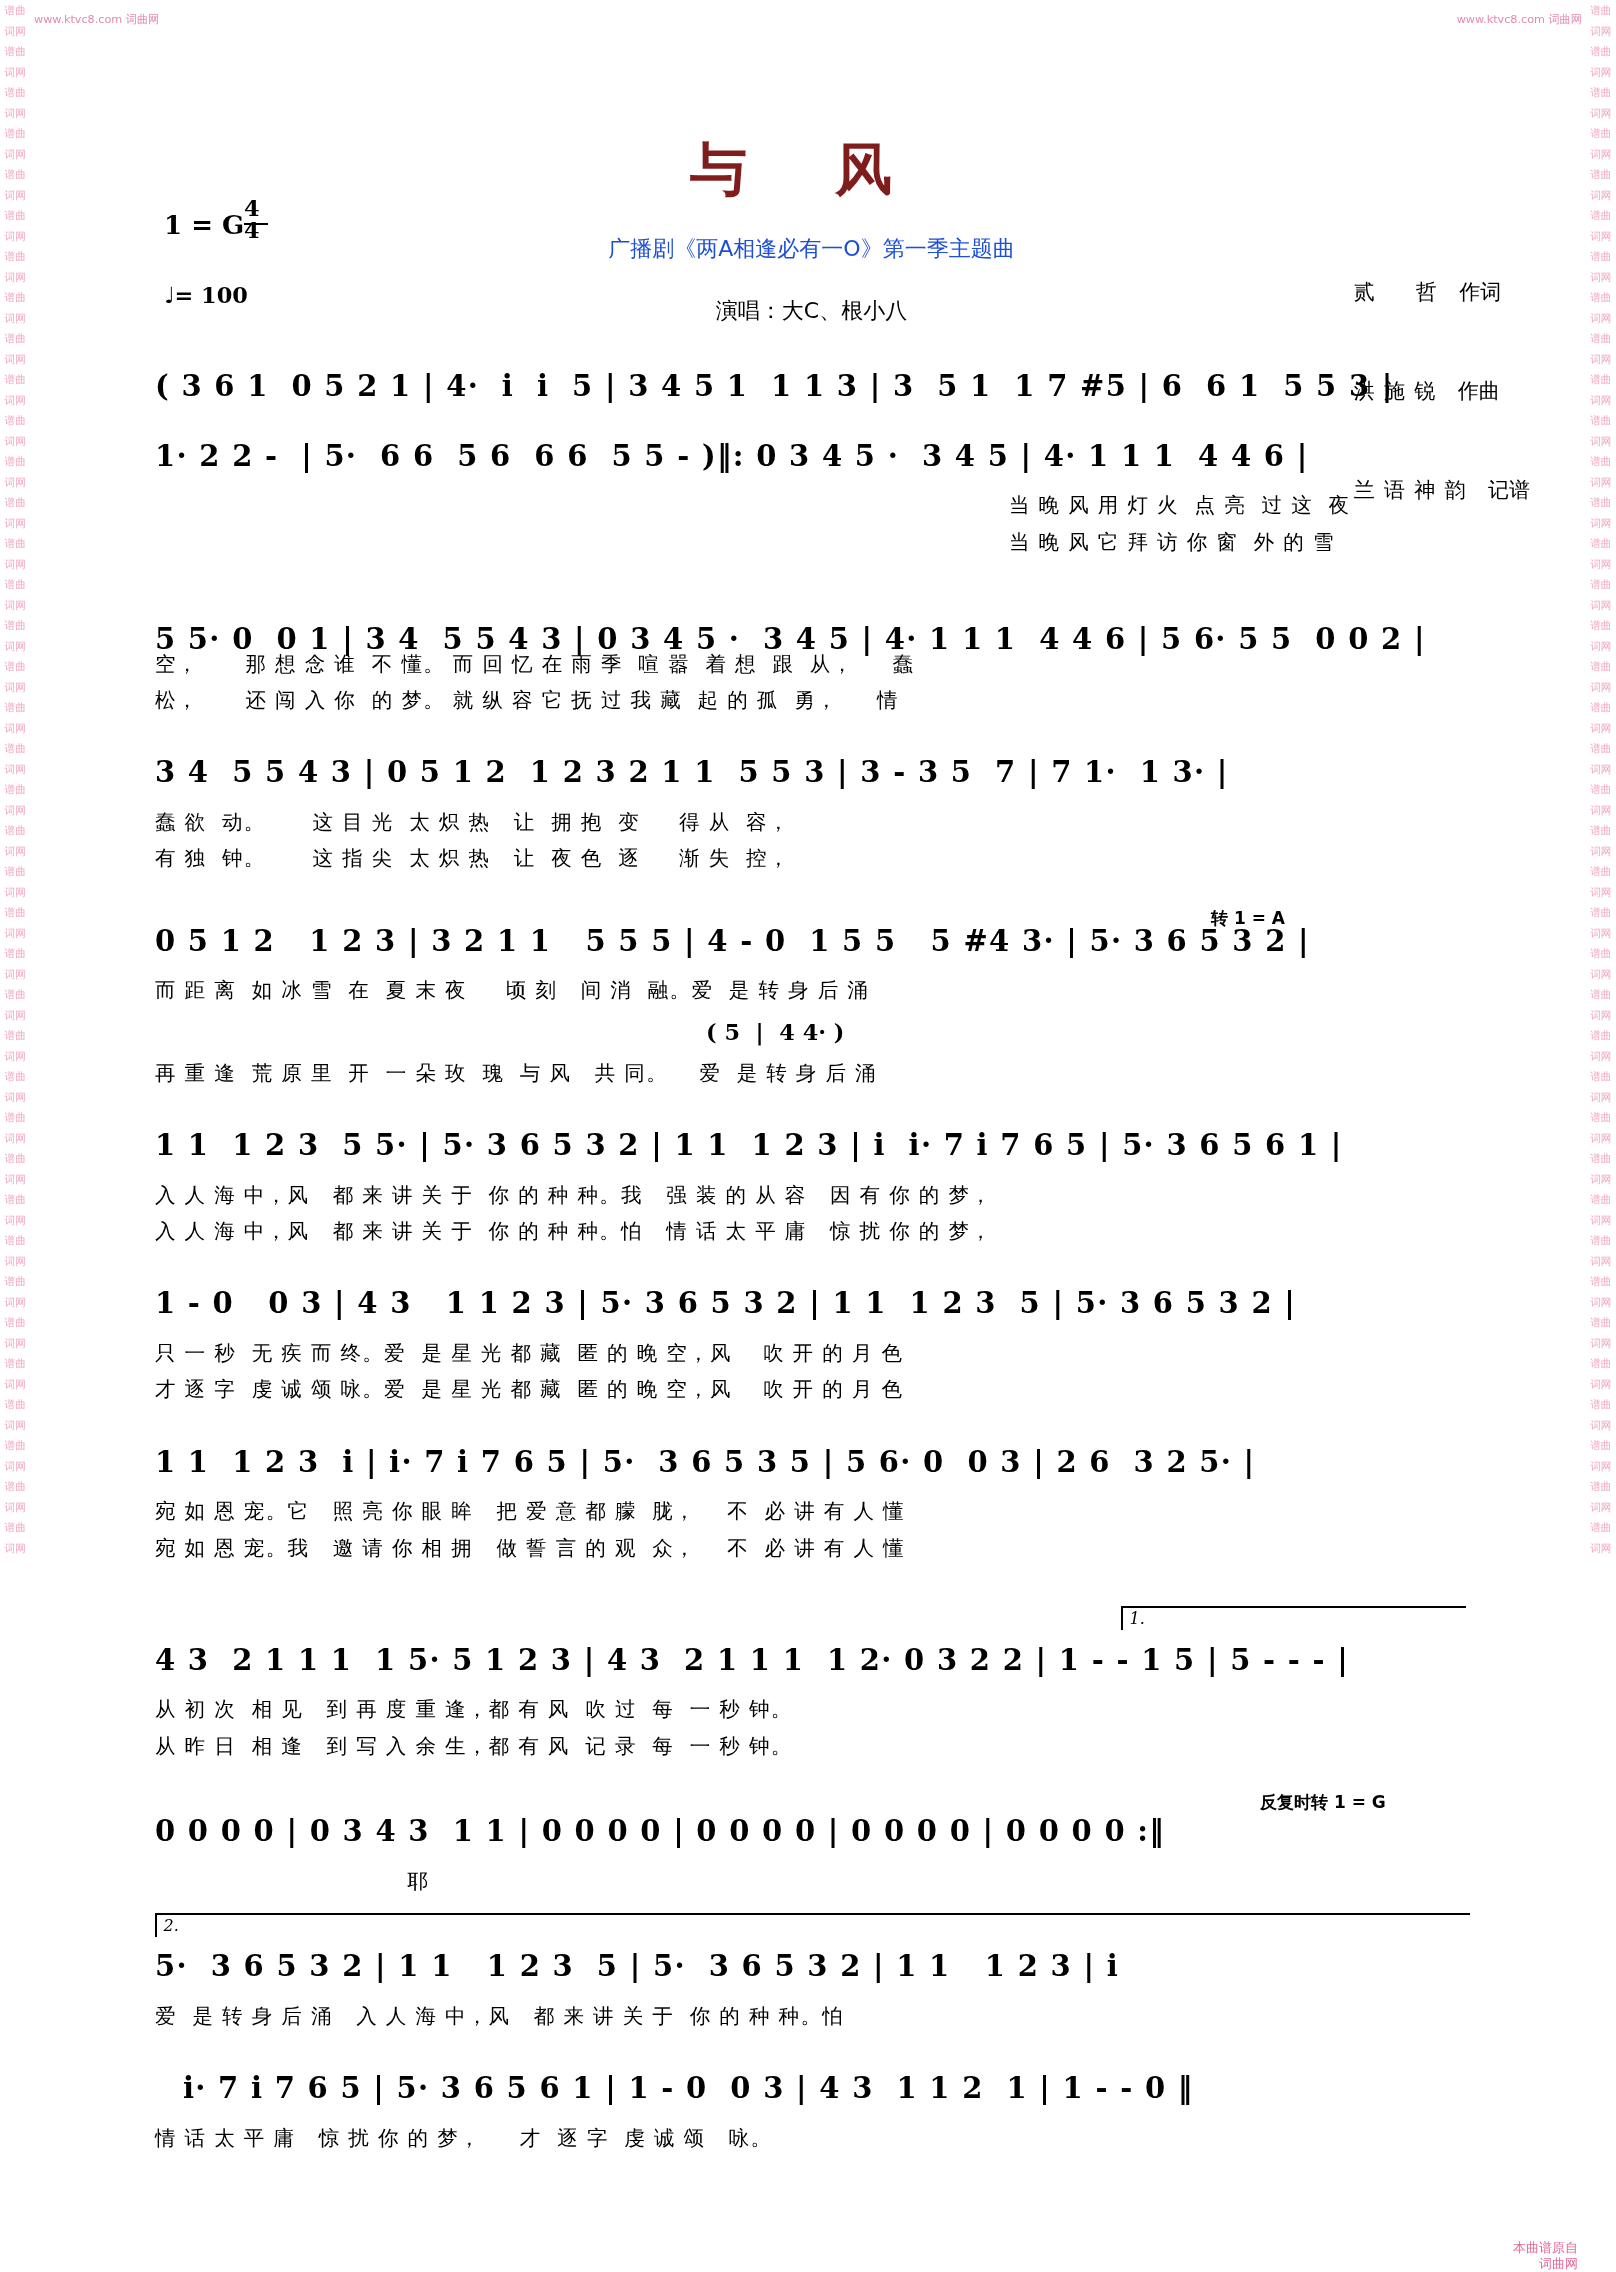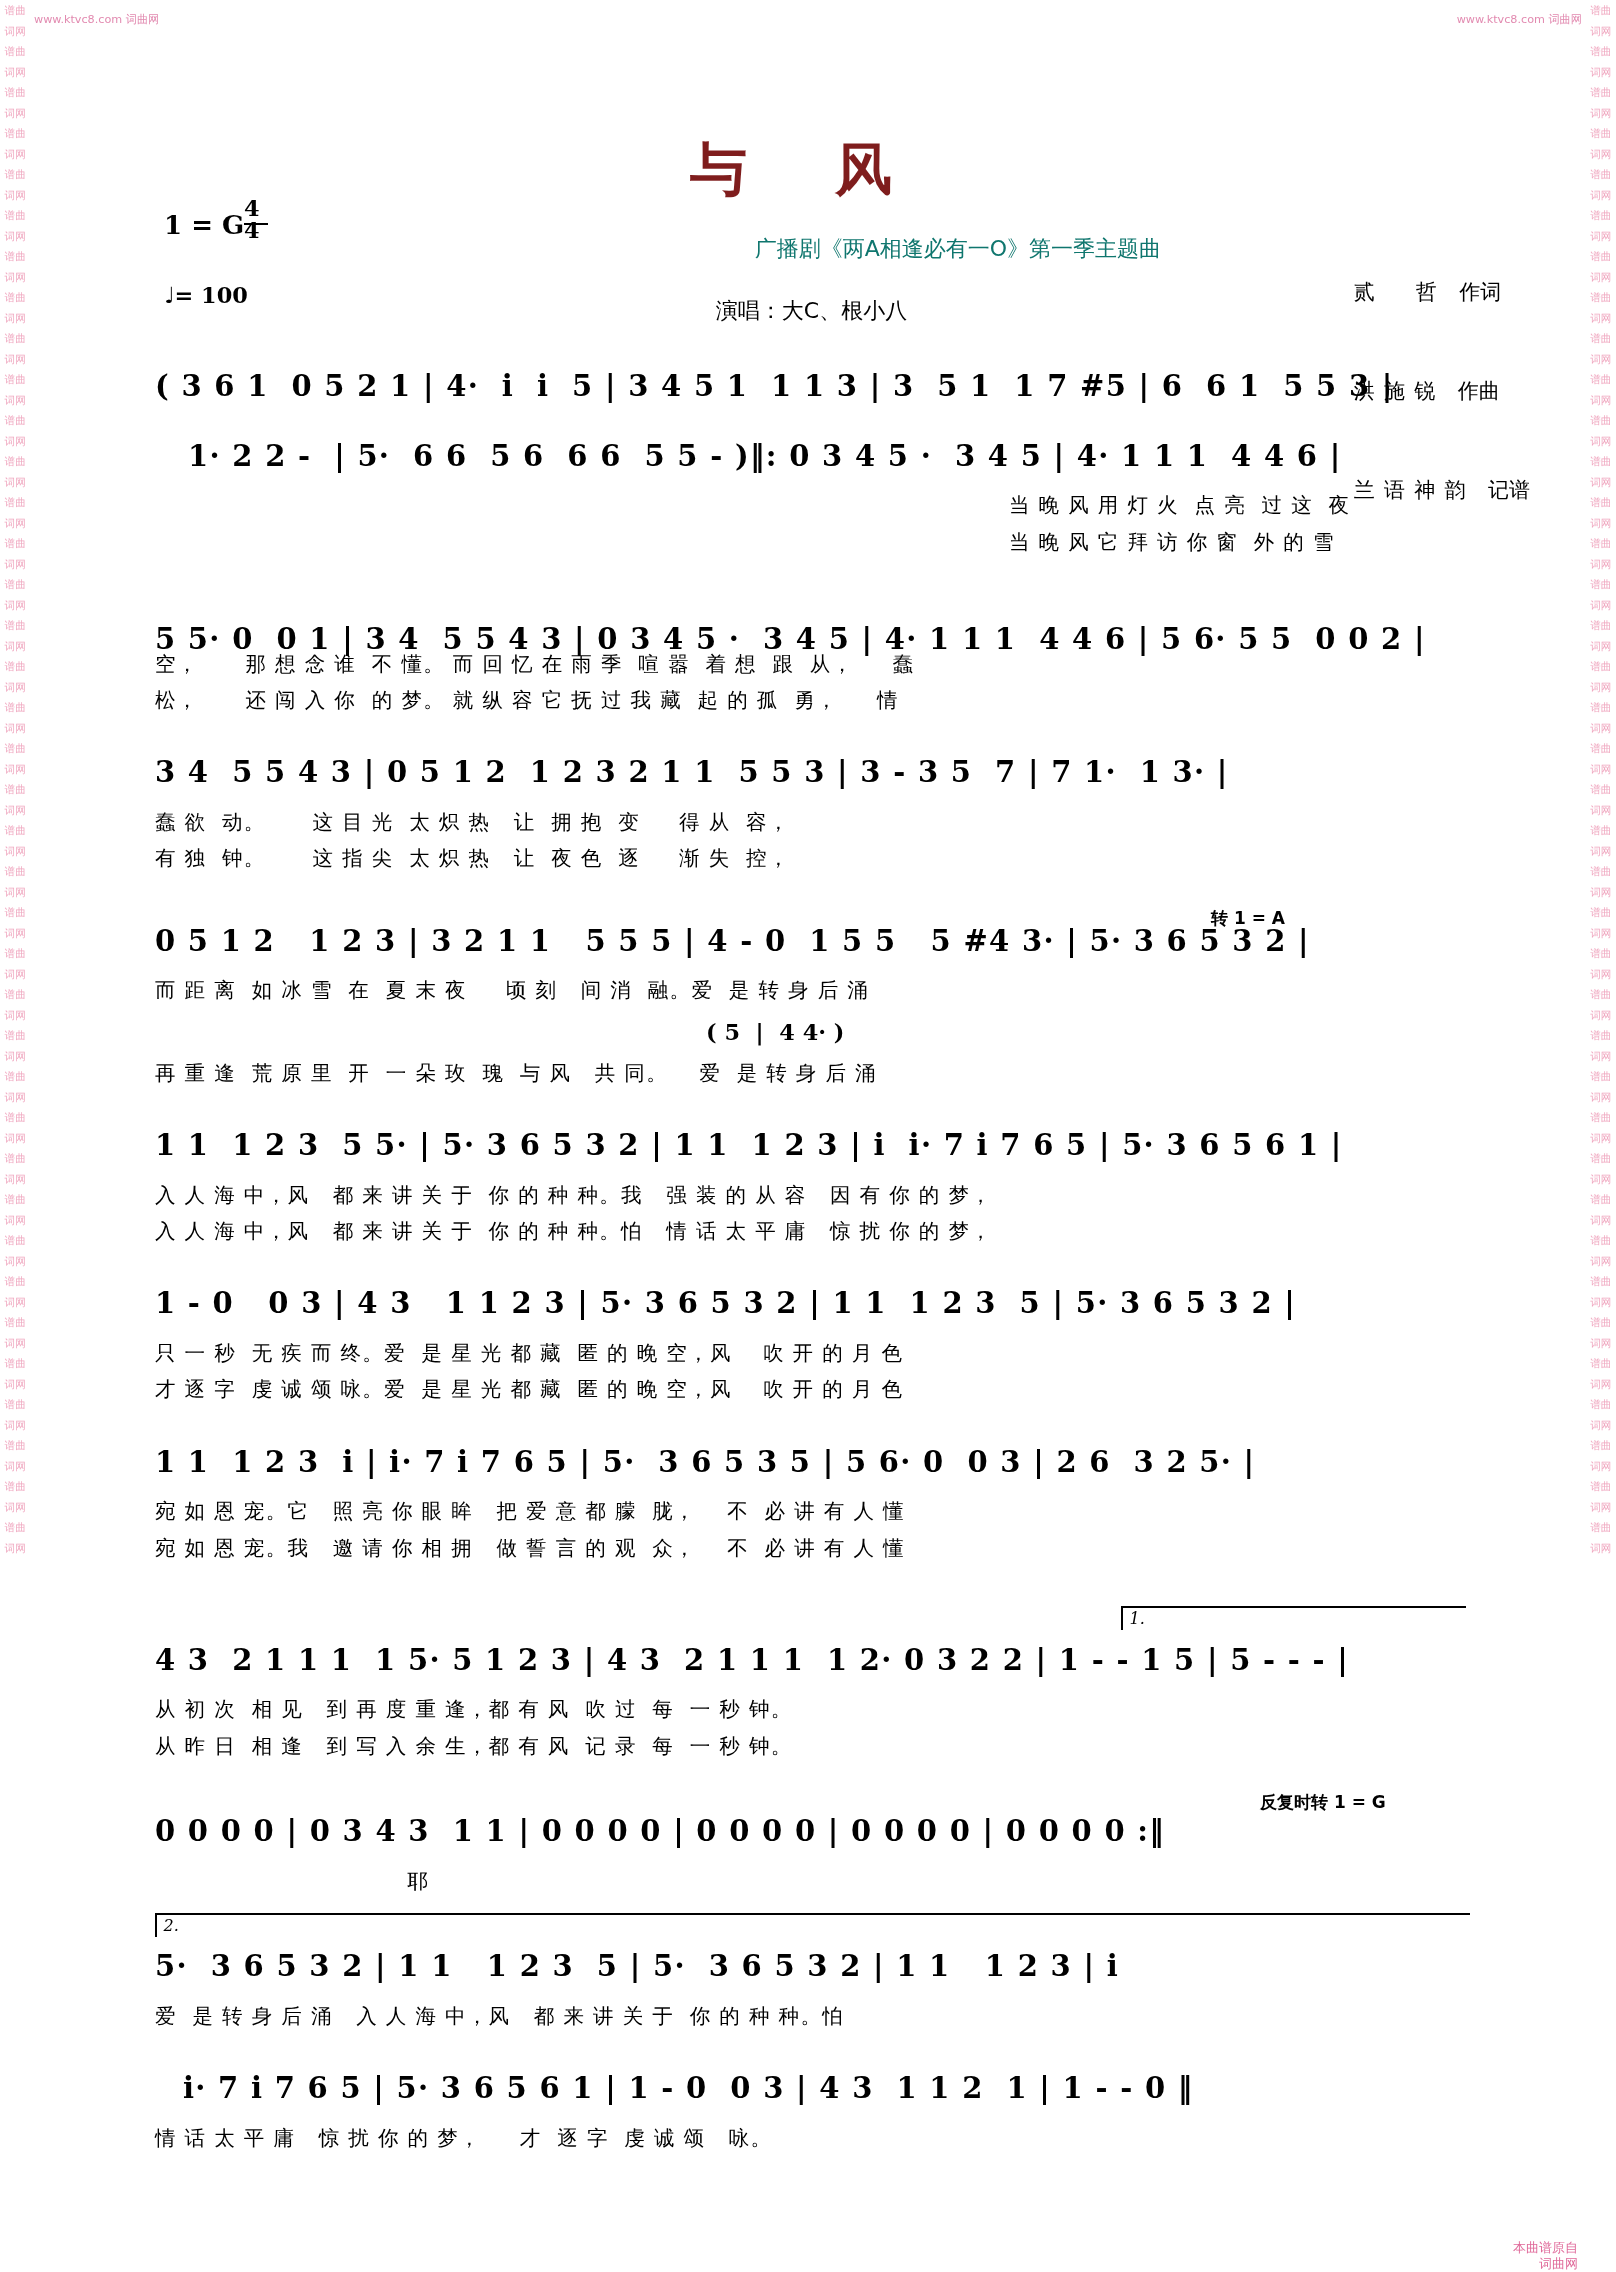--- a/index.html
+++ b/index.html
@@ -60,24 +60,24 @@
     font-weight: bold;
     letter-spacing: 34px;
     font-family: "DejaVu Serif", serif;
     color: #7f1d1d;
   }
   .subtitle1 {
     position: absolute;
     left: 462px;
     top: 234px;
     width: 699px;
-    text-align: right;
+    text-align: center;
     font-size: 22px;
     font-family: "DejaVu Sans", sans-serif;
-    color: #0f766e;
+    color: #1d4ed8;
   }
   .subtitle2 {
     position: absolute;
     left: 462px;
     top: 296px;
     width: 699px;
     text-align: center;
     font-size: 22px;
     font-family: "DejaVu Sans", sans-serif;
     color: #000;
@@ -199,21 +199,21 @@
   <div class="tempo">♩= 100</div>
 
   <div class="credits">
     <div><span class="nm">贰  哲</span>&nbsp;&nbsp;<span>作词</span></div>
     <div><span class="nm">洪施锐</span>&nbsp;&nbsp;<span>作曲</span></div>
     <div><span class="nm">兰语神韵</span>&nbsp;&nbsp;<span>记谱</span></div>
   </div>
 
   <div class="mline" style="top:369px;">( 3 6 1  0 5 2 1 | 4·  i  i  5 | 3 4 5 1  1 1 3 | 3  5 1  1 7 #5 | 6  6 1  5 5 3 |</div>
 
-  <div class="mline" style="top:439px;margin-left:33px;">1· 2 2 -  | 5·  6 6  5 6  6 6  5 5 - )‖: 0 3 4 5 ·  3 4 5 | 4· 1 1 1  4 4 6 |</div>
+  <div class="mline" style="top:439px;">1· 2 2 -  | 5·  6 6  5 6  6 6  5 5 - )‖: 0 3 4 5 ·  3 4 5 | 4· 1 1 1  4 4 6 |</div>
   <div class="lyric" style="top:491px; left:1009px;">当 晚 风 用 灯 火  点 亮  过 这  夜</div>
   <div class="lyric" style="top:528px; left:1009px;">当 晚 风 它 拜 访 你 窗  外 的 雪</div>
 
   <div class="mline" style="top:622px;">5 5· 0  0 1 | 3 4  5 5 4 3 | 0 3 4 5 ·  3 4 5 | 4· 1 1 1  4 4 6 | 5 6· 5 5  0 0 2 |</div>
   <div class="lyric" style="top:650px;">空，      那 想 念 谁  不 懂。 而 回 忆 在 雨 季  喧 嚣  着 想  跟  从，     蠢</div>
   <div class="lyric" style="top:686px;">松，      还 闯 入 你  的 梦。 就 纵 容 它 抚 过 我 藏  起 的 孤  勇，     情</div>
 
   <div class="mline" style="top:755px;">3 4  5 5 4 3 | 0 5 1 2  1 2 3 2 1 1  5 5 3 | 3 - 3 5  7 | 7 1·  1 3· |</div>
   <div class="lyric" style="top:808px;">蠢 欲  动。      这 目 光  太 炽 热   让  拥 抱  变     得 从  容，</div>
   <div class="lyric" style="top:844px;">有 独  钟。      这 指 尖  太 炽 热   让  夜 色  逐     渐 失  控，</div>

